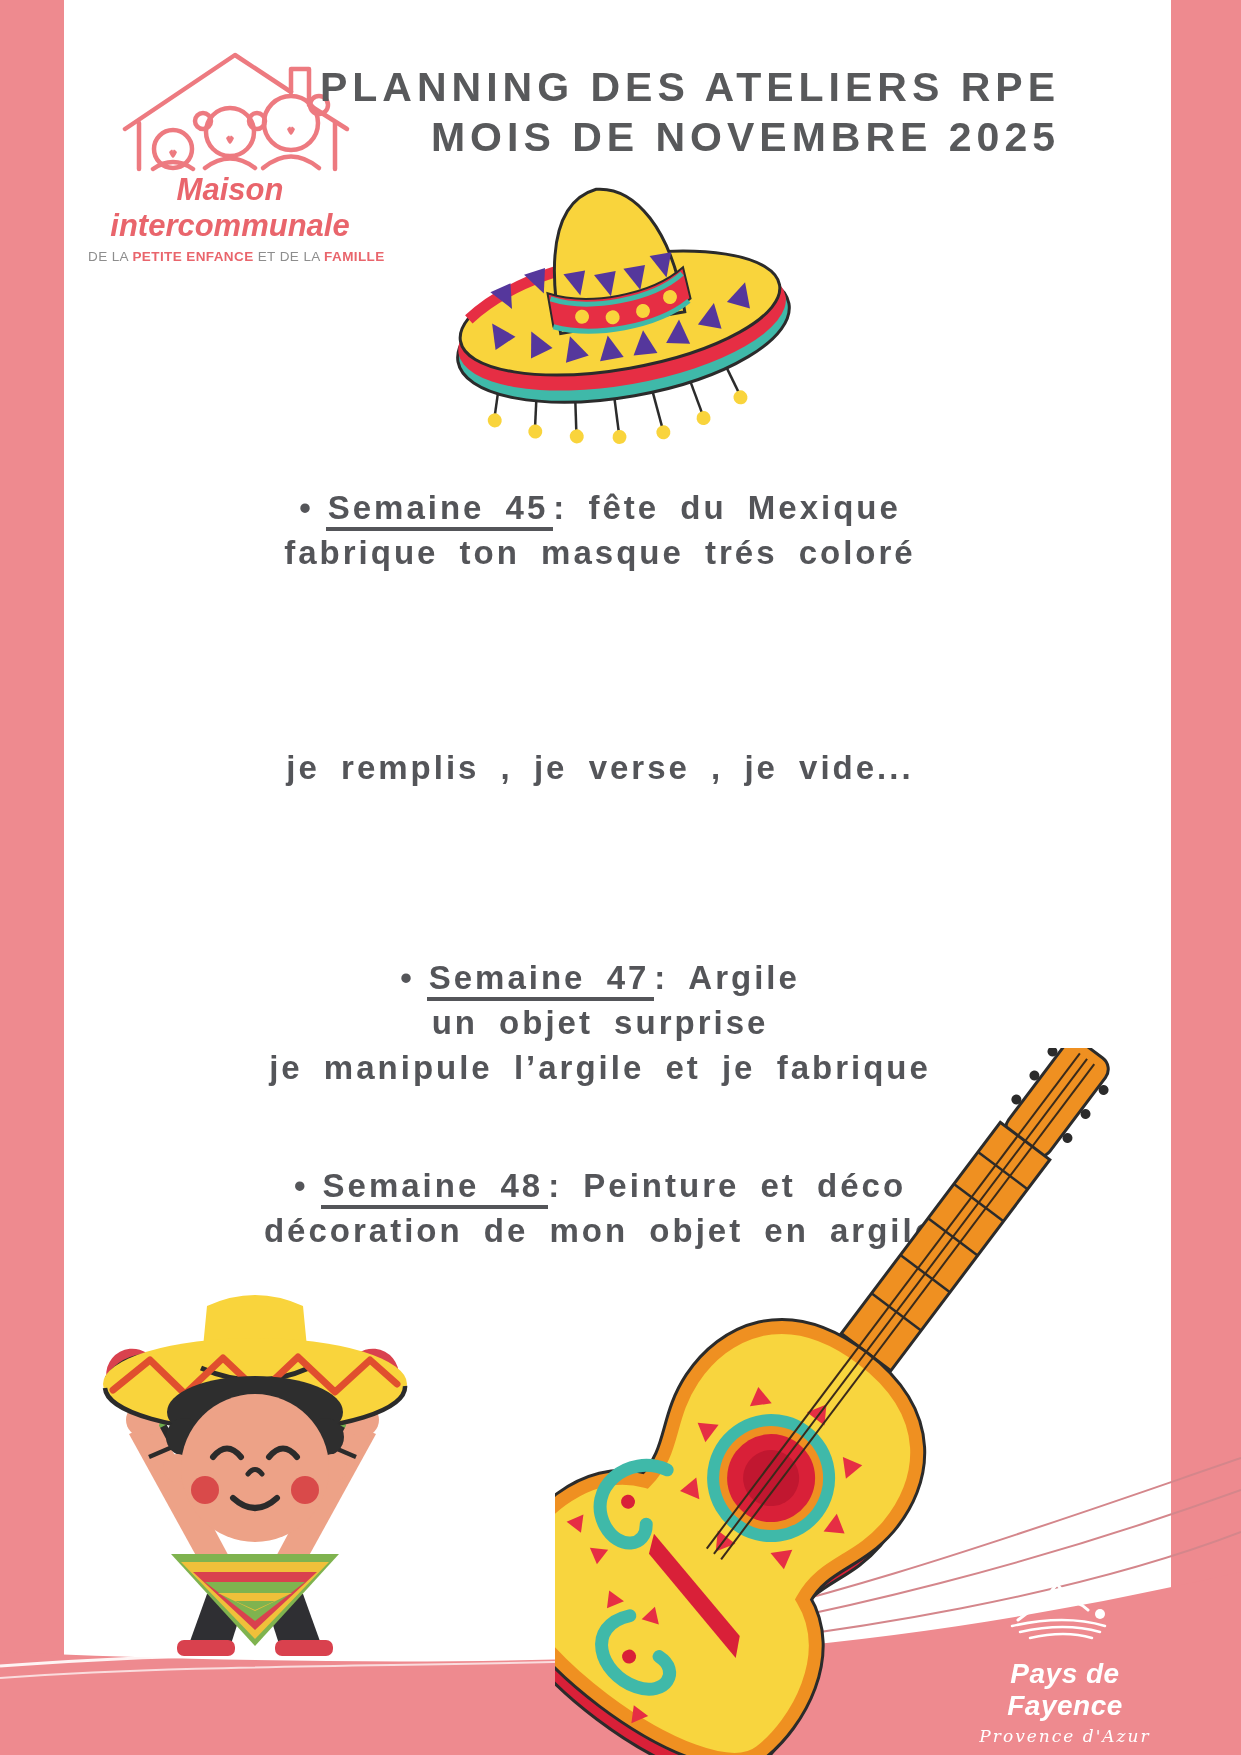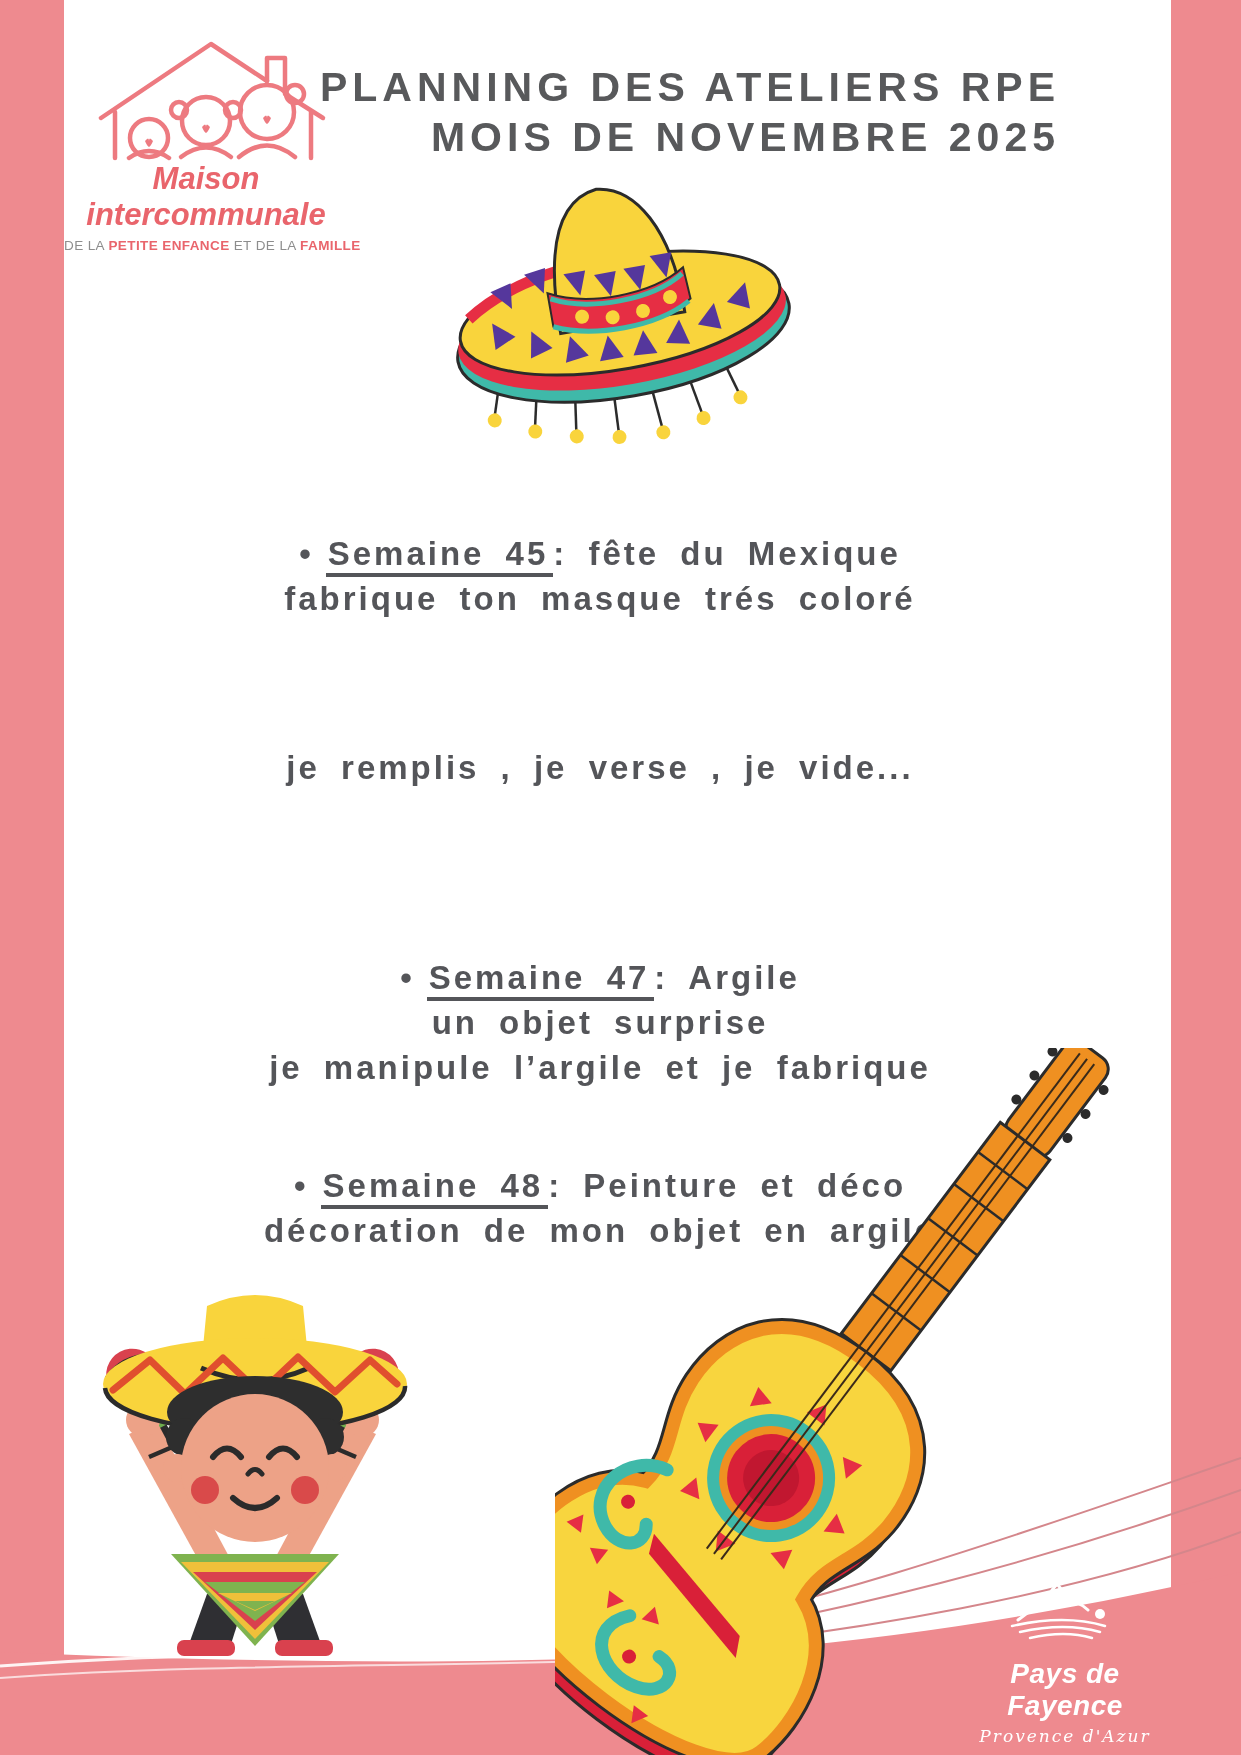--- a/index.html
+++ b/index.html
@@ -4,35 +4,35 @@
 <style>
   html,body{margin:0;padding:0;background:#fff;}
   #poster{position:relative;width:1241px;height:1755px;overflow:hidden;background:#fff;
           font-family:"Liberation Sans",sans-serif;}
   .strip{position:absolute;top:0;background:#ee8a8f;}
   .strip-left{left:0;width:64px;height:100%;}
   .strip-right{right:0;width:70px;height:100%;}
   .abs{position:absolute;}
 
   
-  .org-logo{left:64px;top:26px;width:284px;text-align:center;}
+  .org-logo{left:64px;top:37px;width:284px;text-align:center;padding-left:24px;}
   .org-name{color:#e9656c;font-style:italic;font-weight:700;font-size:31px;letter-spacing:0;}
   .org-sub{margin-top:5px;font-size:13.5px;color:#8d8d8d;letter-spacing:.4px;white-space:nowrap;text-align:right;}
   .org-sub .hl{color:#e9656c;font-weight:700;}
 
   
   .title{left:268px;top:62px;width:792px;text-align:right;color:#58595b;
          font-weight:700;font-size:41px;line-height:50px;letter-spacing:5px;}
 
   
   .item{left:78px;width:1044px;text-align:center;color:#545559;font-weight:700;
         font-size:33px;line-height:45px;letter-spacing:3px;word-spacing:9px;}
   .week{border-bottom:4px solid #545559;padding:0 5px 1px 2px;}
   .bullet{margin-right:12px;}
-  .i1{top:531px;} .i2{top:745px;} .i3{top:955px;} .i4{top:1163px;}
+  .i1{top:485px;} .i2{top:745px;} .i3{top:955px;} .i4{top:1163px;}
 
   
   .footer-brand{left:952px;top:1578px;width:226px;text-align:center;color:#fff;}
   .fb-name{font-size:28px;font-style:italic;font-weight:700;letter-spacing:.5px;margin-top:18px;}
   .fb-tagline{font-family:"DejaVu Serif",serif;font-style:italic;font-size:17px;
               letter-spacing:2px;margin-top:4px;}
   svg{display:block;}
 </style>
 </head>
 <body>

